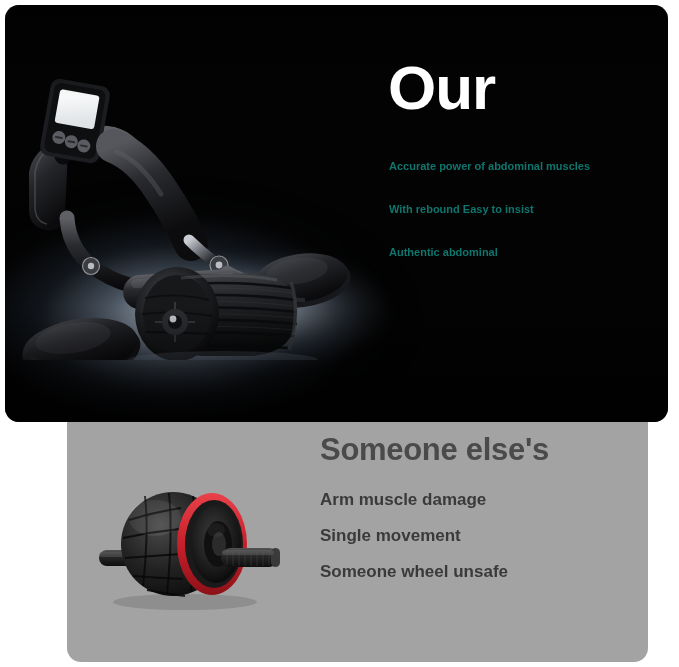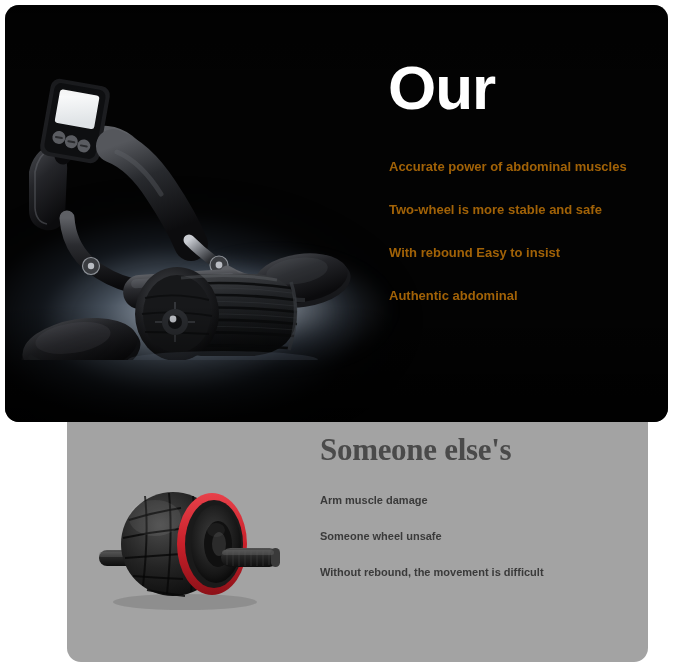--- a/index.html
+++ b/index.html
@@ -8,27 +8,27 @@
 
   
   .gray-panel{
     position:absolute;left:67px;top:422px;width:581px;height:240px;
     background:#a3a3a3;
     border-radius:0 0 14px 14px;
   }
   .gray-heading{
     position:absolute;left:253px;top:10px;width:330px;
     font-size:31px;font-weight:700;color:#4a4a4a;
-    letter-spacing:-0.3px;white-space:nowrap;font-family:Liberation Serif, serif;
+    letter-spacing:-0.3px;white-space:nowrap;
   }
   .gray-list{
     position:absolute;left:253px;top:60px;width:330px;
   }
   .gray-item{
-    font-size:11px;font-weight:700;color:#3a3a3a;
+    font-size:17px;font-weight:700;color:#3a3a3a;
     height:36px;line-height:36px;white-space:nowrap;
   }
 
   
   .comp-wheel{position:absolute;left:18px;top:60px;width:205px;height:130px;}
 
   
   .dark-panel{
     position:absolute;left:5px;top:5px;width:663px;height:417px;
     background:#030303;border-radius:14px;overflow:hidden;
@@ -56,21 +56,21 @@
                rgba(0,0,0,0) 72%,rgba(0,0,0,0.85) 100%);
   }
 
   .our-heading{
     position:absolute;left:383px;top:52px;
     font-size:62px;font-weight:700;color:#ffffff;
     letter-spacing:-1px;line-height:1;white-space:nowrap;
   }
   .our-list{position:absolute;left:384px;top:140px;width:290px;}
   .our-item{
-    font-size:13px;font-weight:700;color:#a16207;
+    font-size:11px;font-weight:700;color:#0f766e;
     height:43px;line-height:43px;white-space:nowrap;
   }
 
   
   .product{position:absolute;left:0px;top:55px;width:350px;height:300px;}
 </style>
 </head>
 <body>
 
 <div class="gray-panel">
@@ -149,22 +149,22 @@
         <rect x="186" y="66" width="9" height="19" rx="4.5" fill="#3a3a3a"></rect>
         <rect x="137" y="68" width="52" height="5" rx="2.5" fill="#7a7a7a" opacity="0.3"></rect>
       </g>
     </svg>
   </div>
 
   <div class="gray-heading">Someone else's</div>
 
   <div class="gray-list">
     <div class="gray-item">Arm muscle damage</div>
+    <div class="gray-item">Single movement</div>
     <div class="gray-item">Someone wheel unsafe</div>
-    <div class="gray-item">Without rebound, the movement is difficult</div>
   </div>
 </div>
 
 <div class="dark-panel">
   <div class="glow"></div>
   <div class="glow2"></div>
 
   <div class="product">
     <svg viewBox="0 0 350 300" width="350" height="300">
       <defs>
@@ -314,17 +314,16 @@
       <ellipse cx="218" cy="300" rx="95" ry="9" fill="#9fb4cc" opacity="0.18"></ellipse>
     </svg>
   </div>
 
   <div class="vignette"></div>
 
   <div class="our-heading">Our</div>
 
   <div class="our-list">
     <div class="our-item">Accurate power of abdominal muscles</div>
-    <div class="our-item">Two-wheel is more stable and safe</div>
     <div class="our-item">With rebound Easy to insist</div>
     <div class="our-item">Authentic abdominal</div>
   </div>
 </div>
 
 </body></html>

